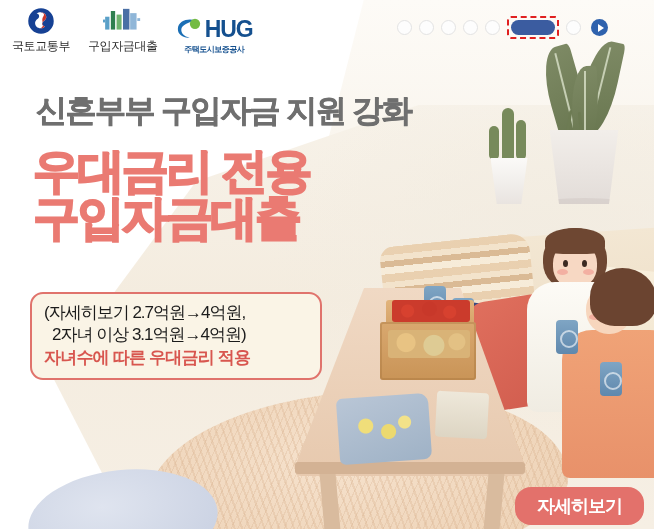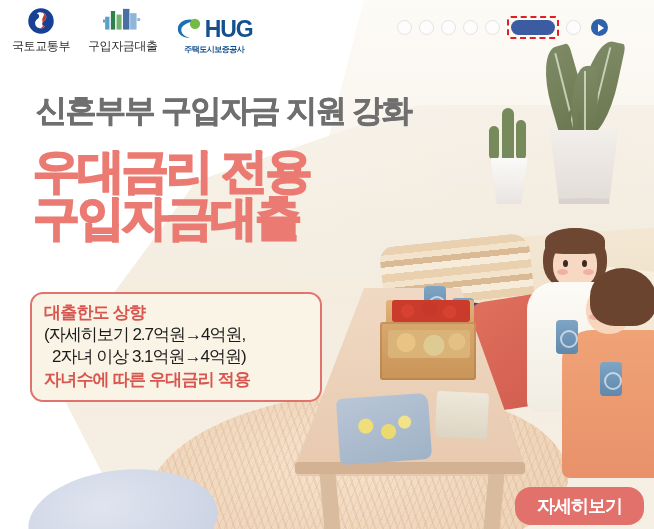--- a/index.html
+++ b/index.html
@@ -394,21 +394,20 @@
   </div>
 
   <div class="kicker">신혼부부 구입자금 지원 강화</div>
 
   <div class="headline">
     <span>우대금리 전용</span>
     <span>구입자금대출</span>
   </div>
 
   <div class="infobox">
-    <div class="ib-red">대출한도 상향</div>
     <div class="ib-black">(자세히보기 2.7억원→4억원,</div>
     <div class="ib-black indent">2자녀 이상 3.1억원→4억원)</div>
     <div class="ib-red last">자녀수에 따른 우대금리 적용</div>
   </div>
 
   <button class="cta">자세히보기</button>
 
 </div>
 
 </body></html>

